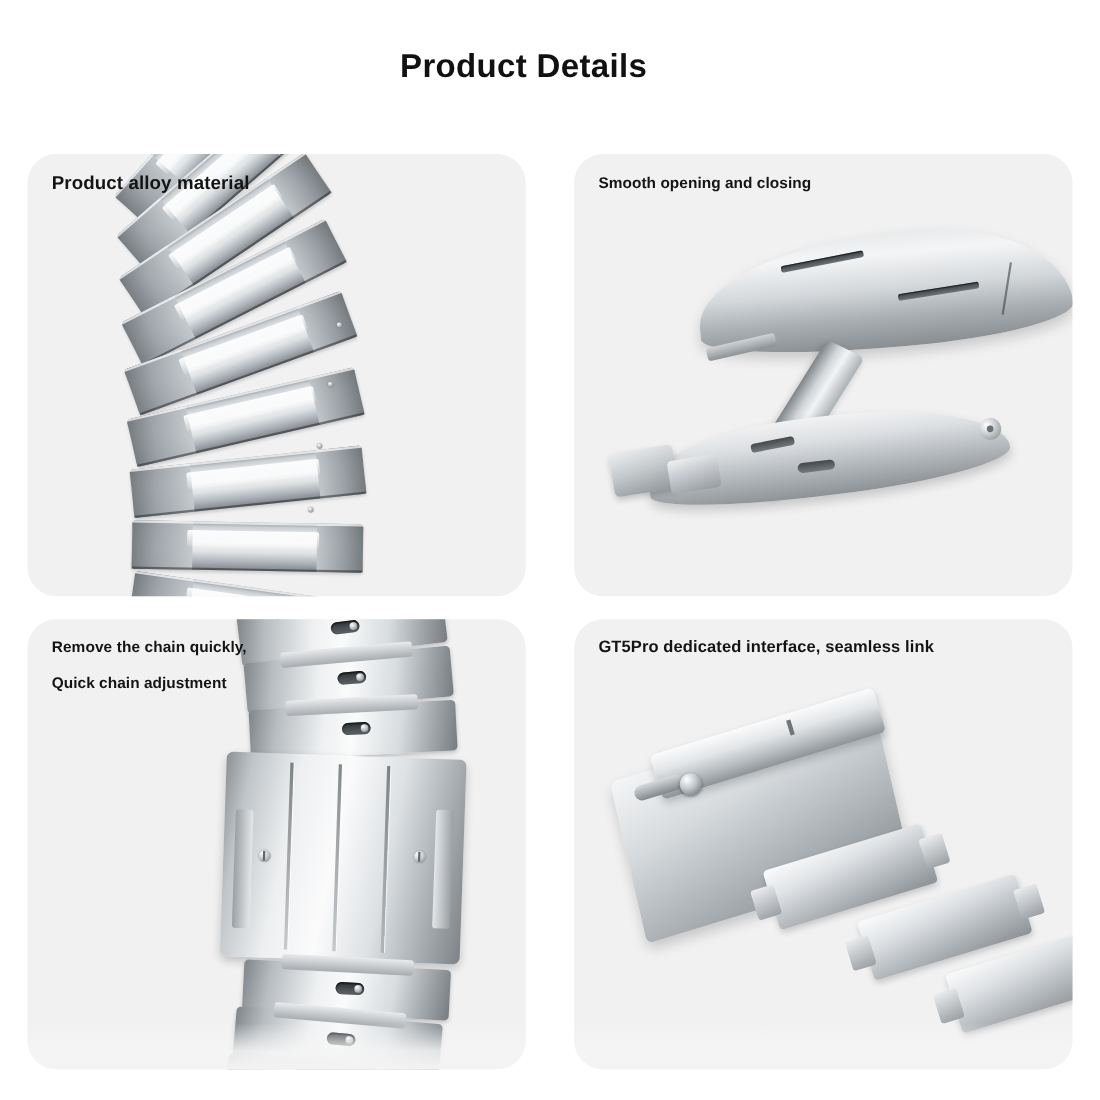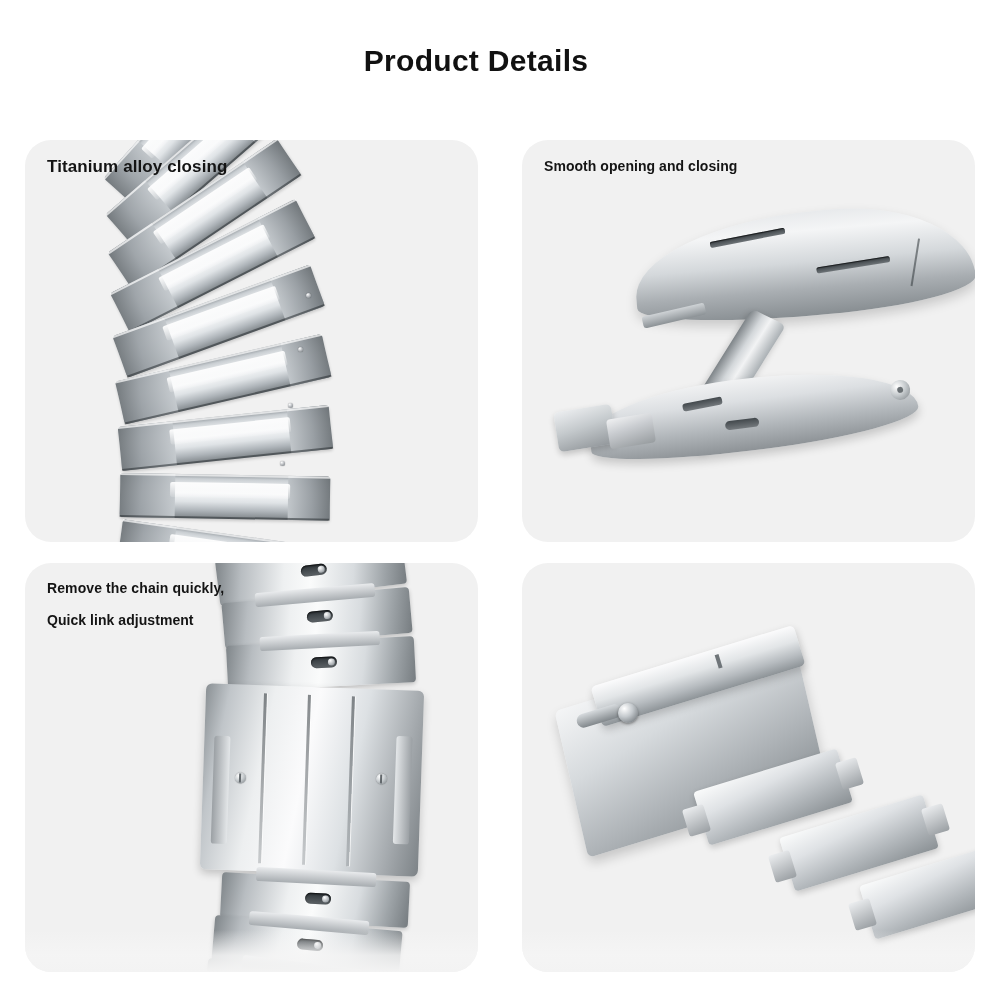--- a/index.html
+++ b/index.html
@@ -495,21 +495,21 @@
             <span class="gloss"></span>
             <span class="edge"></span>
           </div>
         <div class="pin" style="left:186px; top:128px;"></div>
         <div class="pin" style="left:178px; top:182px;"></div>
         <div class="pin" style="left:168px; top:238px;"></div>
         <div class="pin" style="left:160px; top:296px;"></div>
       </div>
     </div>
     <div class="card-text">
-      <p class="c-head">Titanium alloy closing</p>
+      <p class="c-head">Product alloy material</p>
     </div>
   </div>
 
   <div class="card card2">
     <div class="img-area">
       <div class="buckle">
         <div class="bk-top">
           <span class="slot s1"></span>
           <span class="slot s2"></span>
           <span class="split"></span>
@@ -556,34 +556,37 @@
           </div>
         <div class="hlink" style="top:364px; left:20px; transform: rotate(5deg);">
             <span class="hole"></span>
           </div>
         <div class="hlink" style="top:410px; left:12px; transform: rotate(7deg);"></div>
       </div>
       <div class="fade-bottom"></div>
     </div>
     <div class="card-text">
       <p class="c-head">Remove the chain quickly,</p>
-      <p class="c-sub">Quick link adjustment</p>
+      <p class="c-sub">Quick chain adjustment</p>
     </div>
   </div>
 
   <div class="card card4">
     <div class="img-area">
       <div class="conn">
         <div class="body"></div>
         <div class="lug">
             <span class="notch"></span>
           </div>
         <div class="springbar"></div>
         <div class="ball"></div>
         <div class="hlink4" style="left:176px; top:206px;"></div>
         <div class="hlink4" style="left:262px; top:252px;"></div>
         <div class="hlink4" style="left:342px; top:300px;"></div>
       </div>
       <div class="fade-bottom"></div>
     </div>
+    <div class="card-text">
+      <p class="c-head">GT5Pro dedicated interface, seamless link</p>
+    </div>
   </div>
 
 </div>
 
 </body></html>

